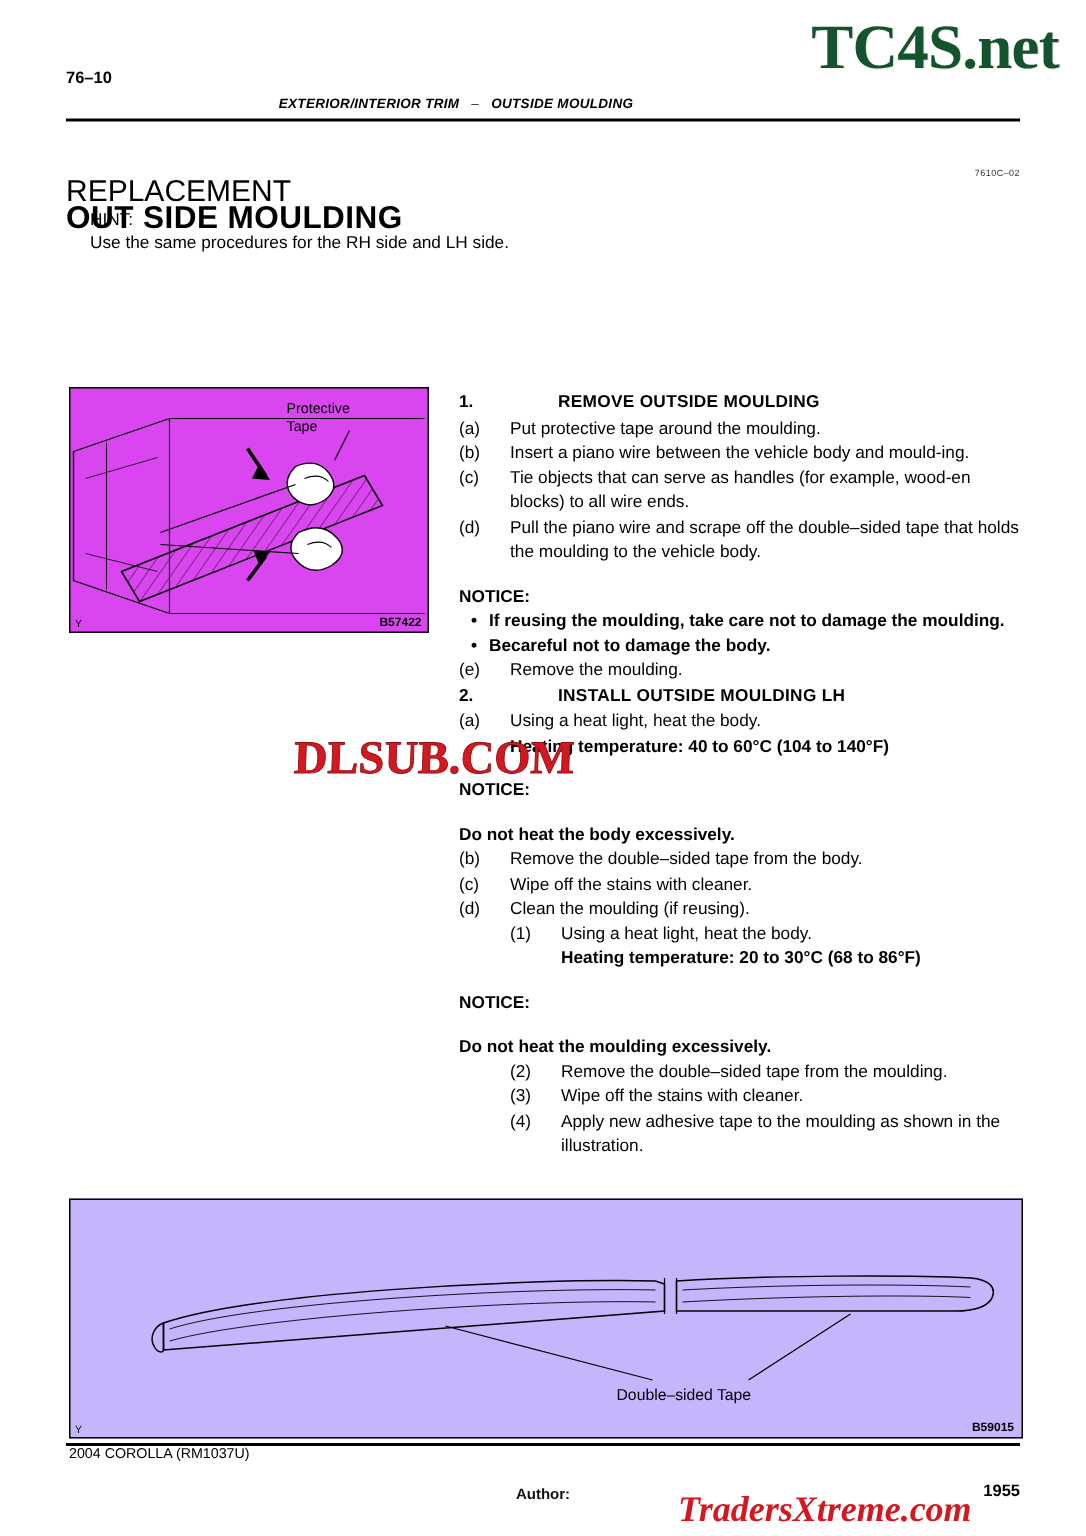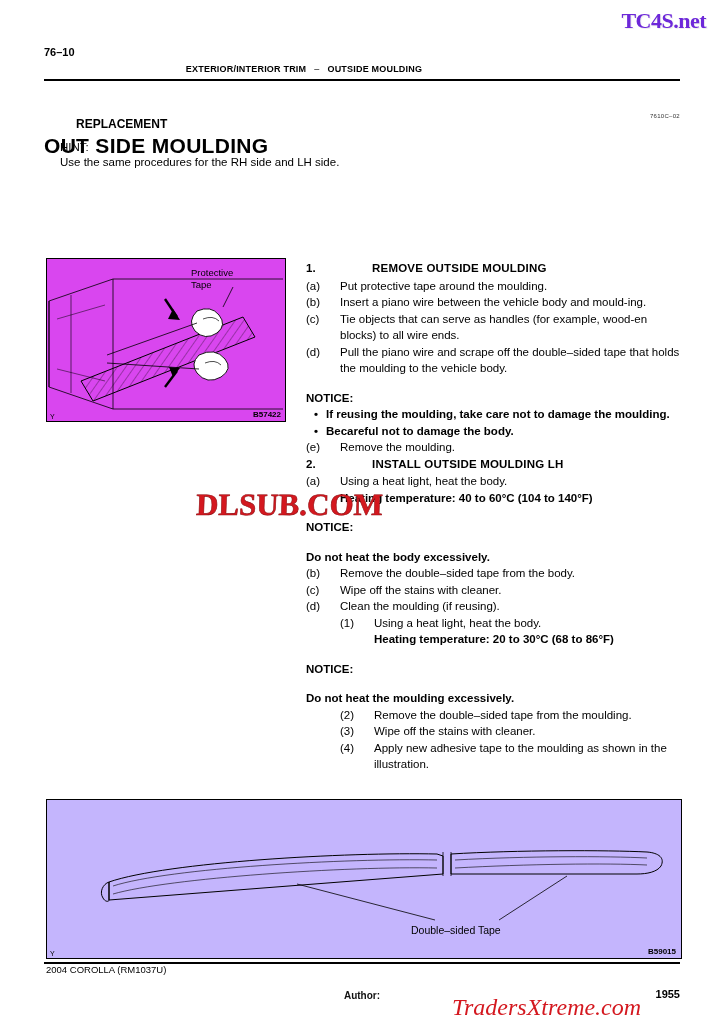--- a/index.html
+++ b/index.html
@@ -20,23 +20,23 @@
     left: 0; top: 0;
     width: 724px;
     height: 1024px;
   }
 
   
   .wm-tc4s {
     position: absolute;
     right: 18px;
     top: 8px;
-    font-size: 22px;
-    font-weight: bold;
-    color: #6d28d9;
+    font-size: 42px;
+    font-weight: bold;
+    color: #14532d;
     letter-spacing: -0.5px;
     font-family: "Liberation Serif", serif;
     text-shadow: 1px 1px 0 #eeeeee;
   }
   .wm-dlsub {
     position: absolute;
     left: 196px;
     top: 487px;
     font-size: 31px;
     font-weight: bold;
@@ -44,21 +44,21 @@
     font-family: "Liberation Serif", serif;
     letter-spacing: 0px;
     -webkit-text-stroke: 0.6px #8f1014;
     transform: skewX(-2deg);
   }
   .wm-traders {
     position: absolute;
     left: 452px;
     top: 994px;
     font-size: 24px;
-    font-weight: normal;
+    font-weight: bold;
     color: #d4181f;
     font-family: "Liberation Serif", serif;
     font-style: italic;
   }
 
   
   .page-num {
     position: absolute;
     left: 44px;
     top: 46px;
@@ -67,20 +67,21 @@
   }
   .header-center {
     position: absolute;
     left: 0;
     top: 64px;
     width: 608px;
     text-align: center;
     font-size: 9px;
     font-weight: bold;
     letter-spacing: 0.2px;
+    font-style: italic;
   }
   .header-center .dash {
     font-weight: normal;
     padding: 0 8px;
   }
   .rule-top {
     position: absolute;
     left: 44px;
     top: 79px;
     width: 636px;
@@ -95,23 +96,22 @@
     top: 86px;
     font-size: 21px;
     font-weight: bold;
     letter-spacing: 0.3px;
     margin-top: 48px;
   }
   .title-sub {
     position: absolute;
     left: 44px;
     top: 117px;
-    font-size: 12px;
-    font-weight: bold;
-    margin-left: 32px;
+    font-size: 20px;
+    font-weight: normal;
   }
   .doc-code {
     position: absolute;
     right: 44px;
     top: 113px;
     font-size: 6px;
     color: #333;
     letter-spacing: 0.3px;
   }
   .hint-block {

